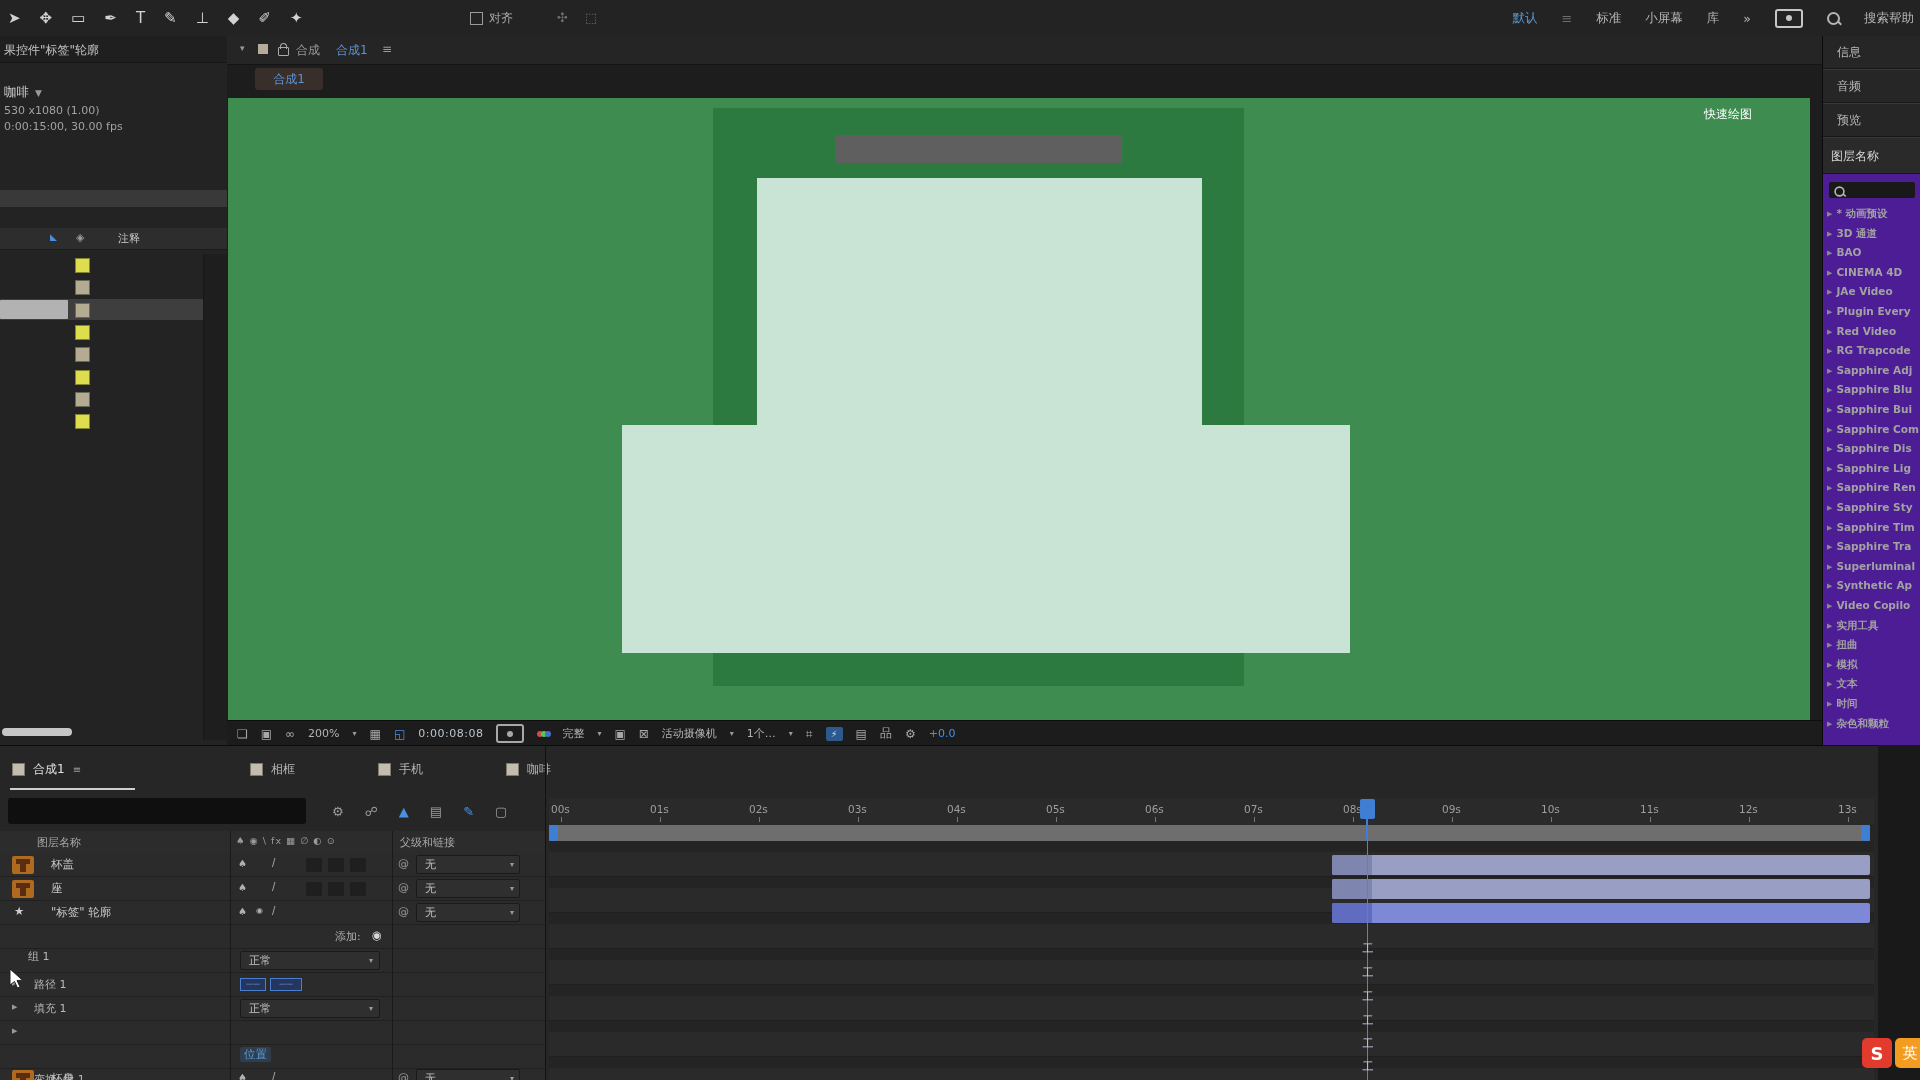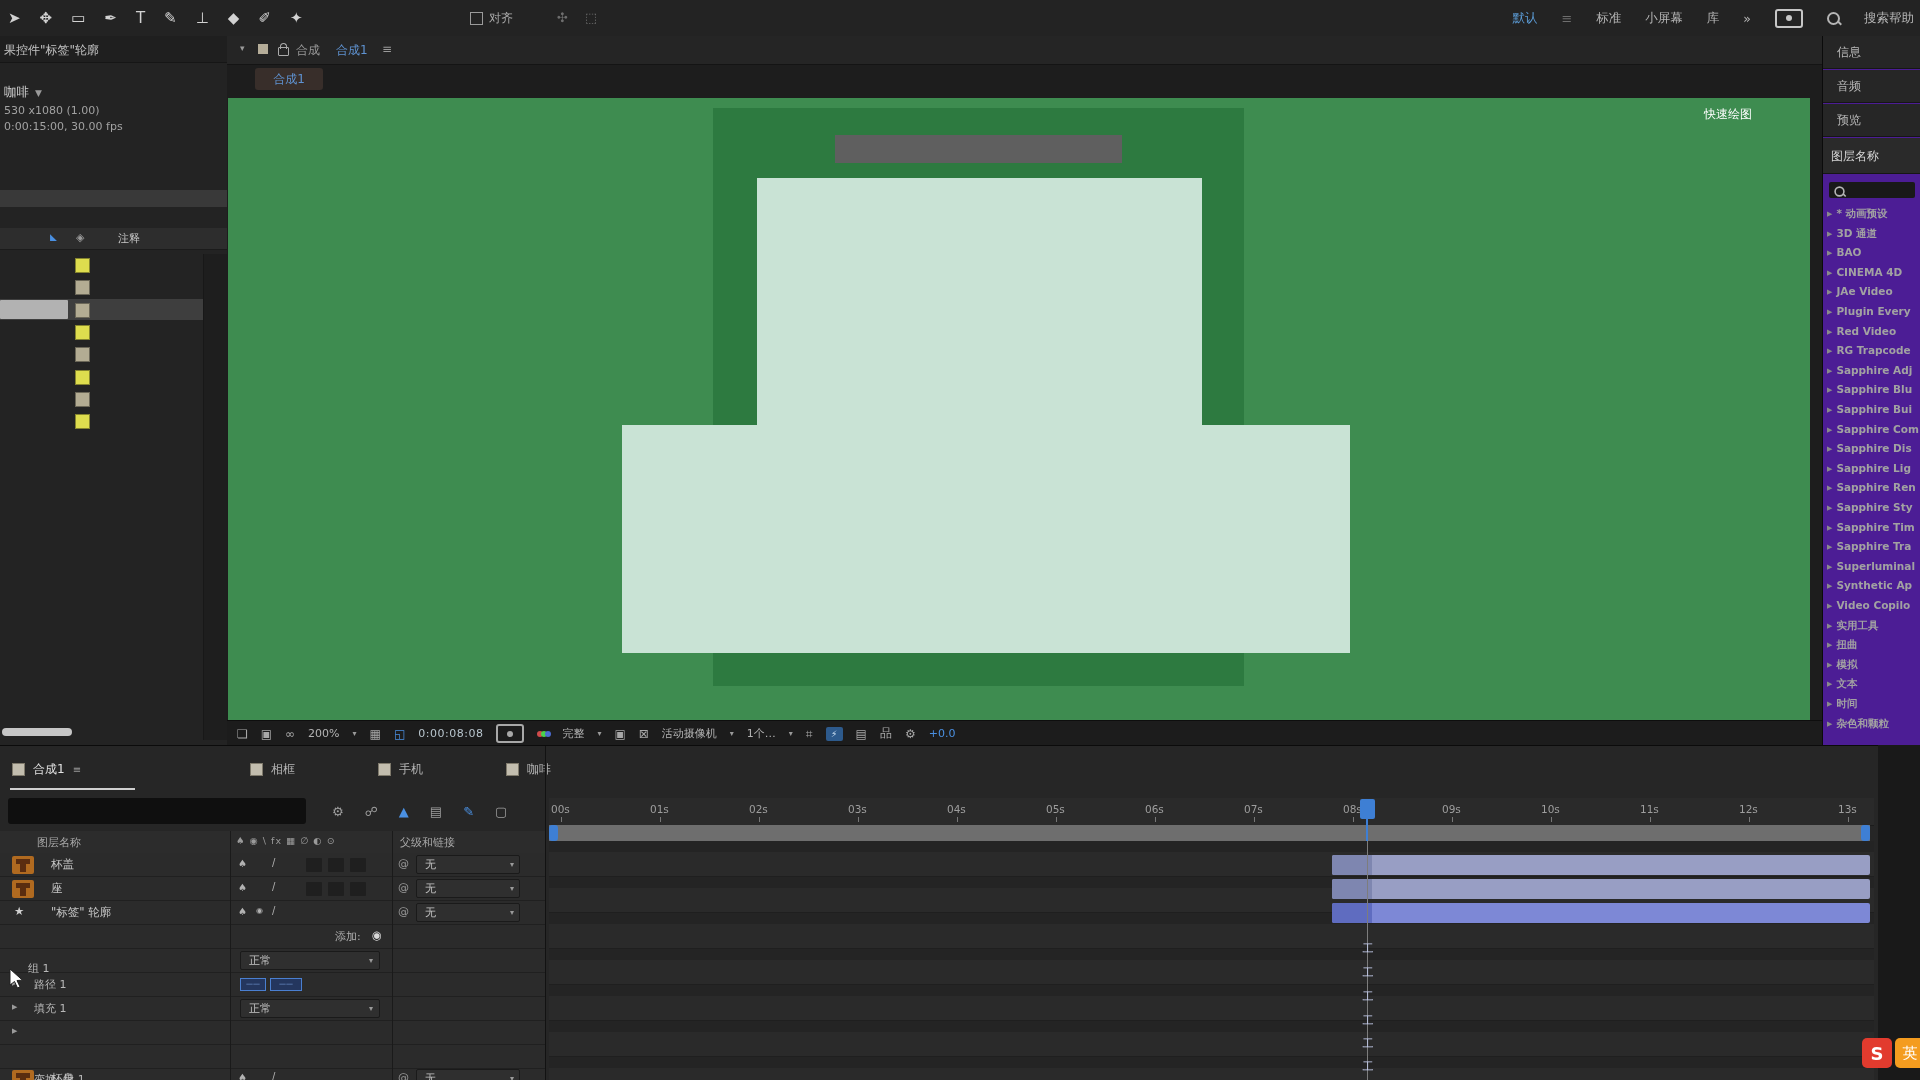--- a/index.html
+++ b/index.html
@@ -404,37 +404,40 @@
       <span class="sw" style="left:272px;top:4px;">/</span>
       <span class="pwhip">@</span>
       <span class="pdrop"><span>无</span><span class="dd">▾</span></span>
     </div>
 
     <div class="tl-row" style="top:179px;color:#b0b0b0;">
       <span class="abs" style="left:335px;top:4px;font-size:11px;">添加:</span>
       <span class="abs" style="left:372px;top:3px;color:#d8d8d8;">◉</span>
     </div>
     <div class="tl-row" style="top:203px;">
-      <span class="abs" style="left:28px;top:12px;font-size:11px;color:#b8b8b8;">组 1</span>
+      <span class="abs" style="left:28px;top:0;font-size:11px;color:#b8b8b8;">组 1</span>
       <span class="bdrop"><span>正常</span><span class="dd">▾</span></span>
     </div>
     <div class="tl-row" style="top:227px;">
       <span class="prop-tri">▶</span>
       <span class="abs" style="left:34px;top:4px;font-size:11px;color:#b8b8b8;">路径 1</span>
       <span class="inout" style="left:240px;width:26px;">——</span>
       <span class="inout" style="left:270px;width:32px;">——</span>
     </div>
     <div class="tl-row" style="top:251px;">
       <span class="prop-tri">▶</span>
       <span class="abs" style="left:34px;top:4px;font-size:11px;color:#b8b8b8;">填充 1</span>
       <span class="bdrop"><span>正常</span><span class="dd">▾</span></span>
     </div>
     <div class="tl-row" style="top:275px;">
       <span class="prop-tri">▶</span>
       <span class="abs" style="left:34px;top:4px;font-size:11px;color:#b8b8b8;margin-top:47px;">变换: 组 1</span>
+    </div>
+    <div class="tl-row" style="top:298px;">
+      <span class="abs" style="left:240px;top:3px;color:#5b9bd5;background:rgba(74,144,226,.18);padding:0 4px;border-radius:2px;">位置</span>
     </div>
     <div class="tl-row" style="top:321px;">
       <span class="thumb"></span>
       <span class="abs" style="left:51px;top:4px;">杯身</span>
       <span class="sw" style="left:238px;top:5px;">♠</span>
       <span class="sw" style="left:272px;top:4px;">/</span>
       <span class="pwhip">@</span>
       <span class="pdrop"><span>无</span><span class="dd">▾</span></span>
     </div>
 

